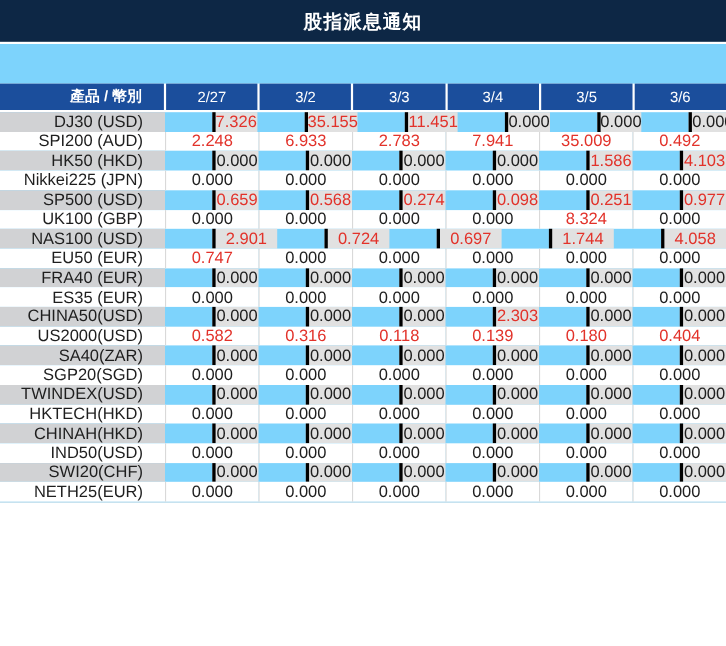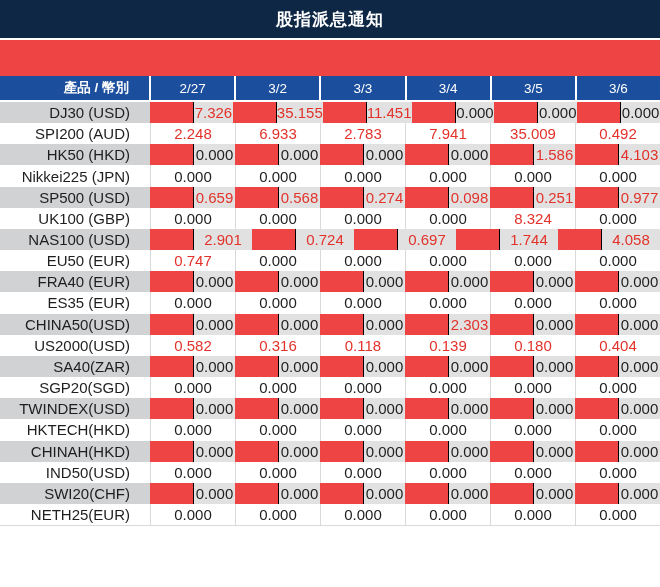--- a/index.html
+++ b/index.html
@@ -1,20 +1,20 @@
 <!DOCTYPE html>
 <html style="--title-bg: #0d2745; --header-bg: #1b4e9c; --row-gray: #e1e1e1; --label-gray: #d1d2d4; --grid-line: #d9d9d9; --red-text: #e2322a; --dark-text: #1e1e1e;"><head>
 <meta charset="utf-8">
 <style>
   html, body { margin: 0; padding: 0; background: #ffffff; }
   .app {
-    width: 660px; height: 526px;
+    width: 660px; height: 457px;
     display: flex; flex-direction: column;
     font-family: "Liberation Sans", "DejaVu Sans", sans-serif;
-    background: #ef4444; overflow: hidden;
+    background: #7dd3fc; overflow: hidden;
     -webkit-font-smoothing: antialiased;
   }
   .title-bar {
     height: 40px; flex: 0 0 40px;
     background: var(--title-bg);
     color: #ffffff; font-size: 17px; font-weight: bold;
     display: flex; align-items: center; justify-content: center;
     border-bottom: 2px solid #ffffff; box-sizing: border-box;
     letter-spacing: 1px;
   }
@@ -42,21 +42,21 @@
     display: flex; align-items: center;
     font-size: 15px; color: var(--dark-text);
     box-sizing: border-box;
   }
   .cell.label {
     width: 150px; flex: 0 0 150px;
     justify-content: flex-end; padding-right: 20px;
   }
   .cell.value { flex: 1 1 0; justify-content: center; }
   .cell.red { color: var(--red-text); }
-  .row.striped .cell.value { background: var(--row-gray); border-left: 1px solid #000000; margin-left: 43px; }
+  .row.striped .cell.value { background: var(--row-gray); border-left: 3px solid #000000; margin-left: 43px; }
   .row.striped .cell.label { background: var(--label-gray); }
   .row.plain .cell.value { background: #ffffff; border-left: 1px solid var(--grid-line); }
   .row.plain .cell.label { background: #ffffff; }
   .rows { border-bottom: 1px solid var(--grid-line); box-sizing: border-box; }
 </style>
 </head>
 <body>
 
 <div class="app">
   <div class="title-bar">股指派息通知</div>

